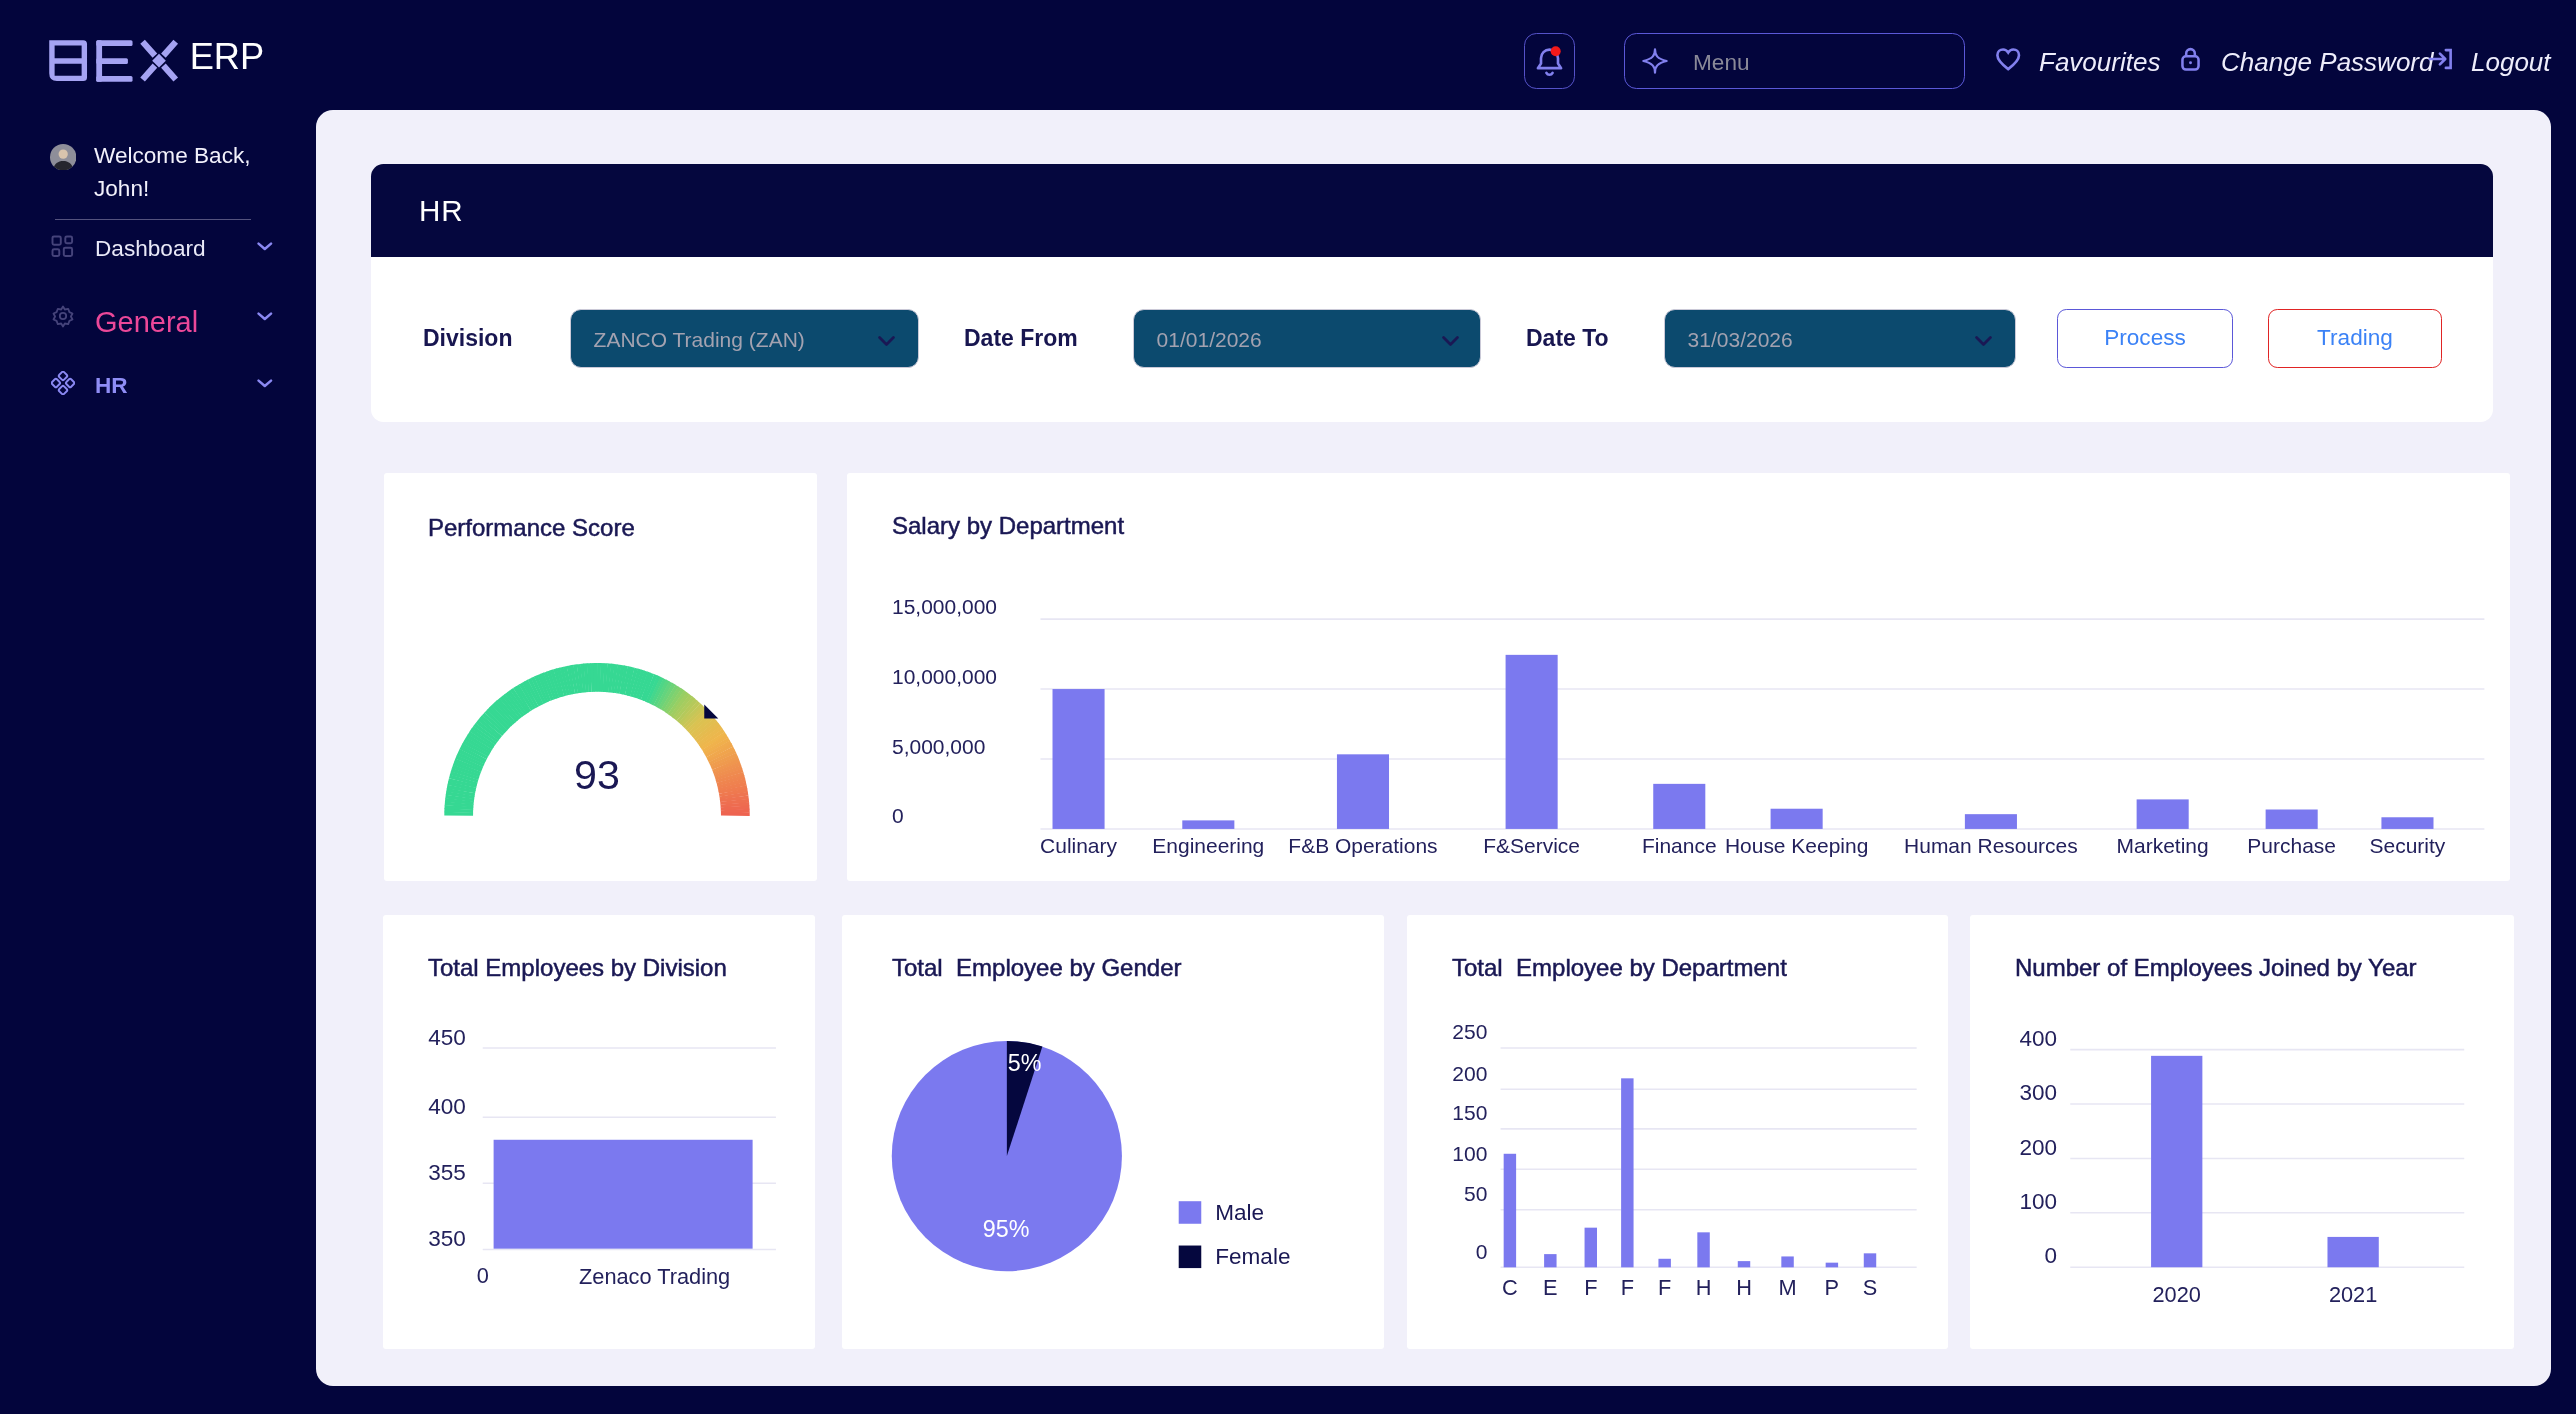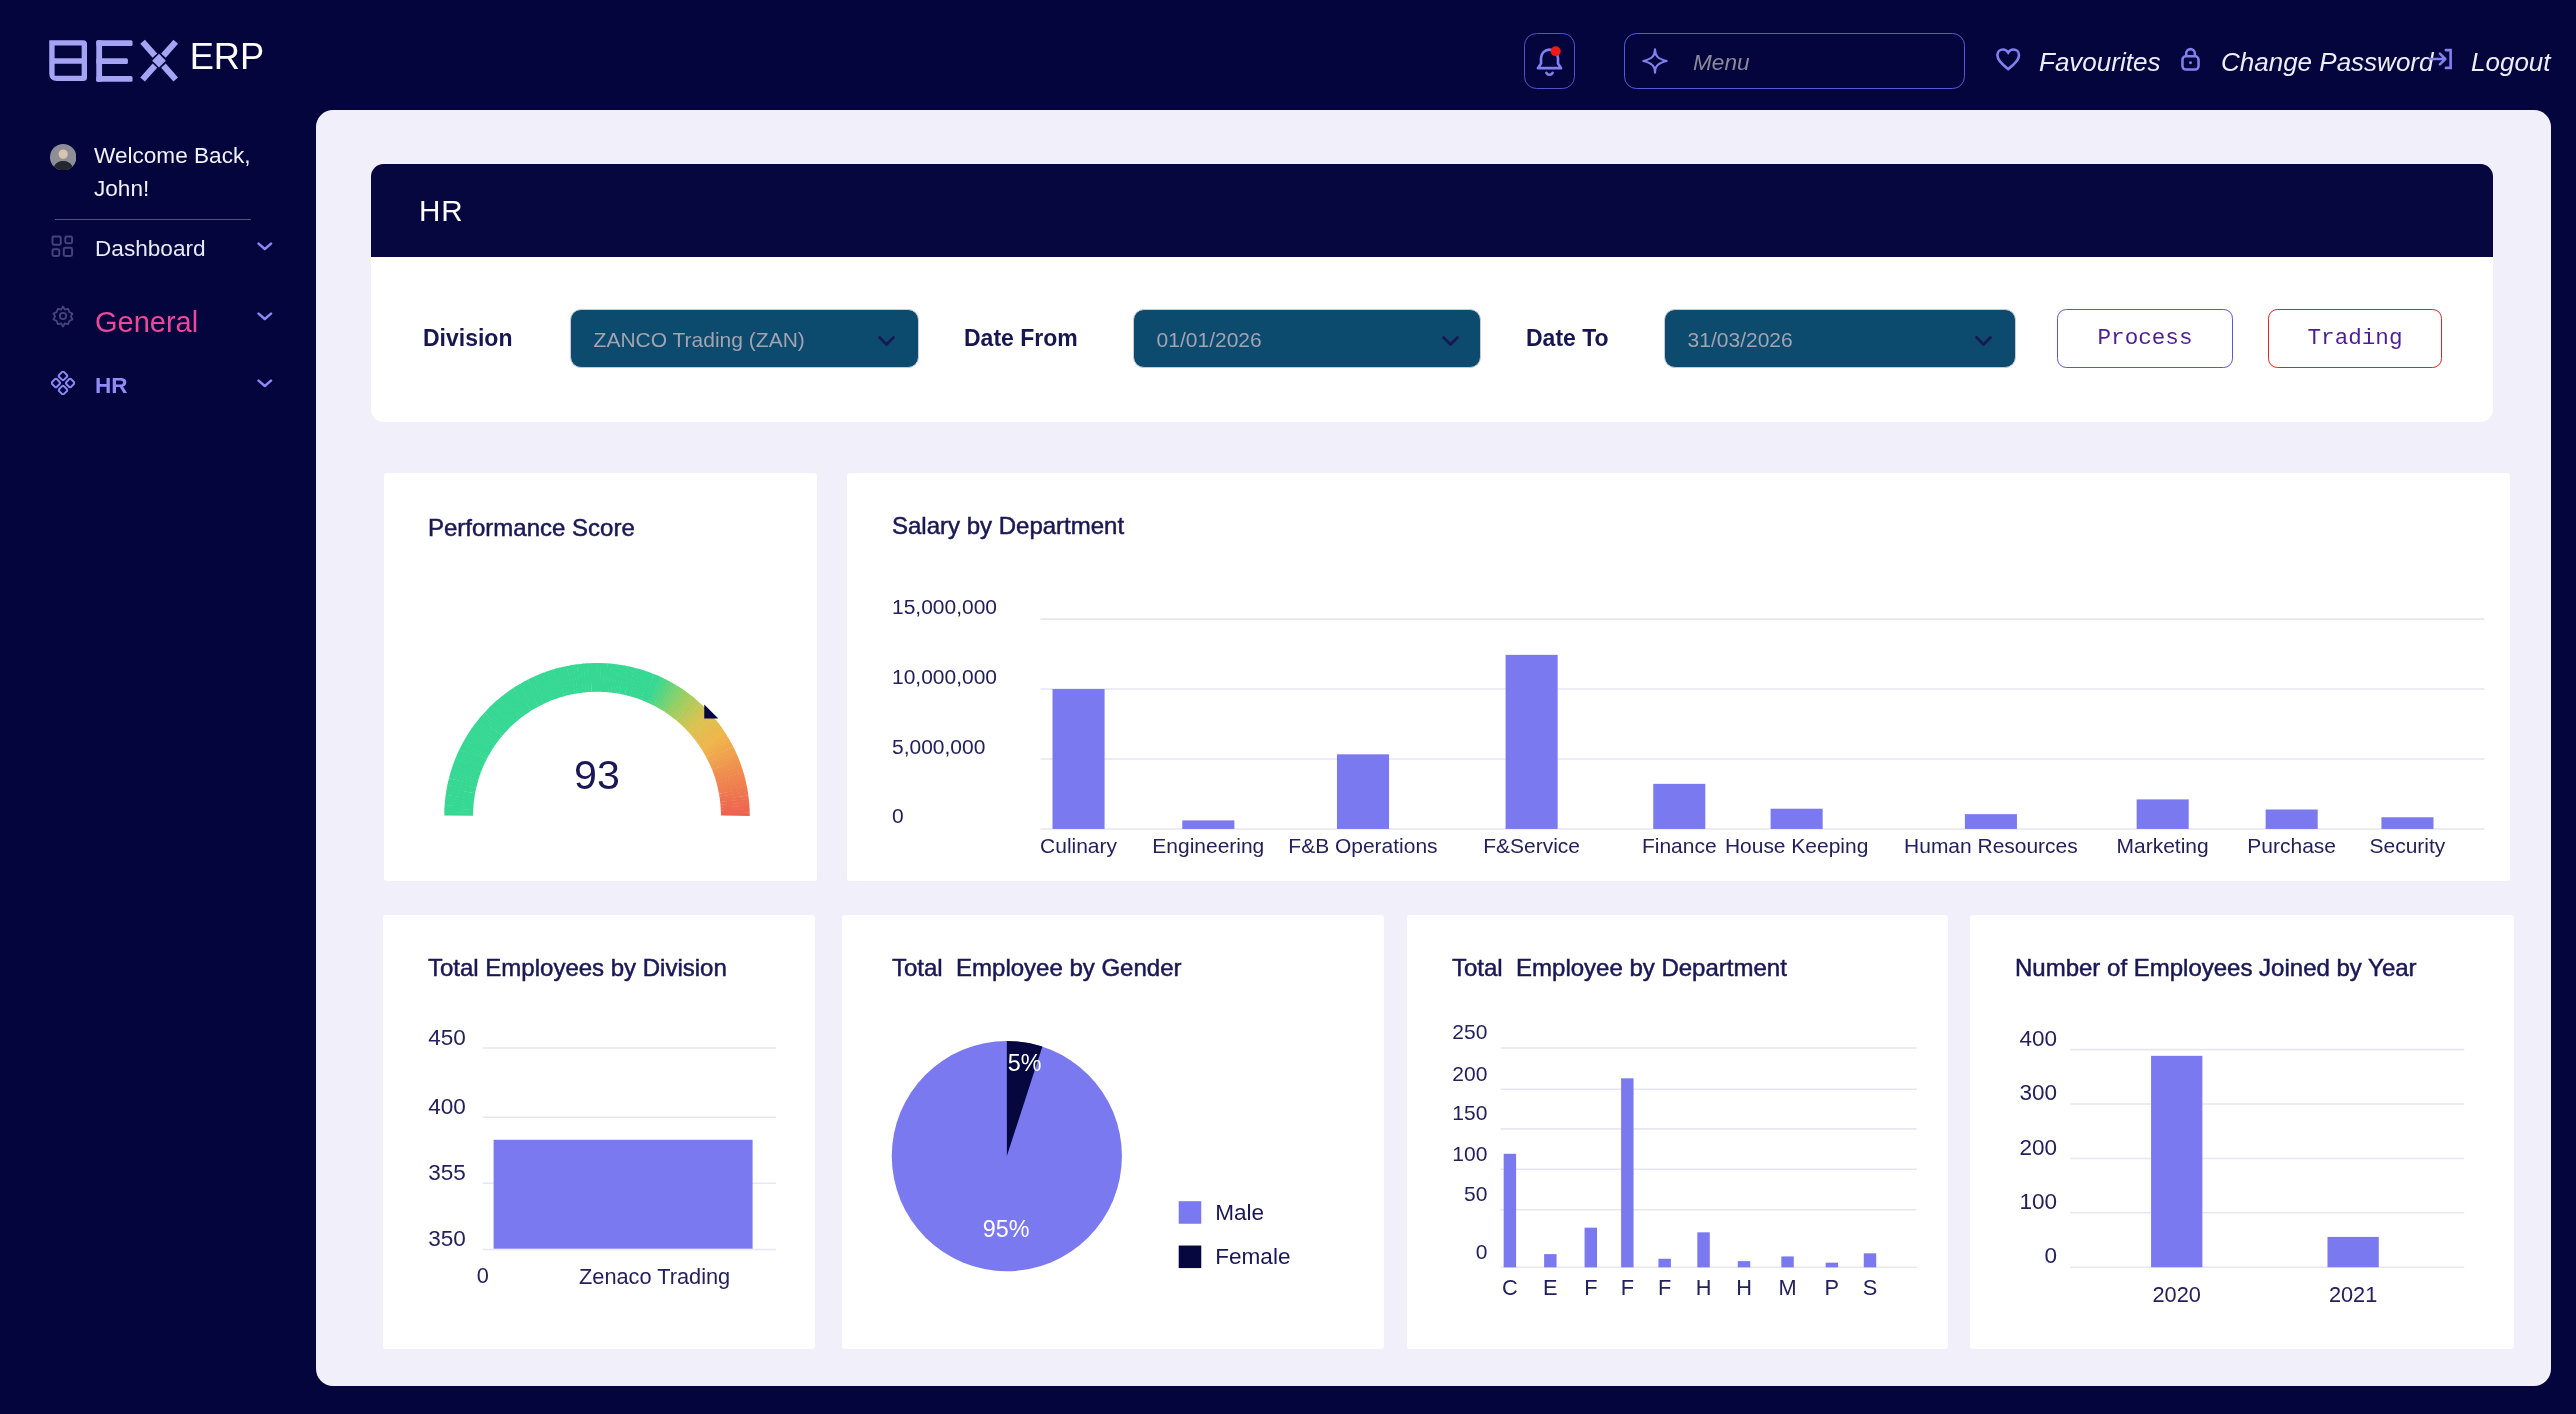--- a/index.html
+++ b/index.html
@@ -3,21 +3,21 @@
 * { margin:0; padding:0; box-sizing:border-box; }
 html,body { width:2576px; height:1414px; background:#03053c; font-family:"Liberation Sans", sans-serif; }
 #page { position:relative; width:2576px; height:1414px; background:#03053c; overflow:hidden; }
 .abs { position:absolute; }
 .card { position:absolute; background:#ffffff; border-radius:3px; }
 .ctitle { position:absolute; font-size:24px; color:#1a1854; white-space:nowrap; -webkit-text-stroke:0.5px; }
 .navtxt { position:absolute; font-size:26px; color:#eeedfb; white-space:nowrap;font-style:italic; }
 .flabel { position:absolute; font-size:23px; font-weight:bold; color:#181650; white-space:nowrap; }
 .seltxt { position:absolute; left:22.6px; top:18px; font-size:21px; color:#a3a2b0; white-space:nowrap; }
 .selbox { position:absolute; height:59px; border:1.6px solid #cac9d7; border-radius:11px; background:#0c4a6e; }
-.btn { position:absolute; height:59px; border-radius:9.3px; text-align:center; font-size:22.6px; color:#4c1d95; line-height:56px;font-family:Liberation Mono, monospace; }
+.btn { position:absolute; height:59px; border-radius:9.3px; text-align:center; font-size:22.6px; color:#3b82f6; line-height:56px; }
 svg { display:block; }
 text { font-family:"Liberation Sans", sans-serif; }
 </style></head>
 <body>
 <div id="page">
 
   <div class="abs" style="left:45px;top:34px;">
       <svg width="226" height="54" viewBox="0 0 290 70">
         <path fill-rule="evenodd" fill="#a5a3f3" d="M4 8 H48 Q53 8 53 13 V56 Q53 61 48 61 H14 Q4 61 4 51 Z M11 15 H46 V31.5 H11 Z M11 38.5 H46 V54 H11 Z"></path>
         <g fill="#a5a3f3">
@@ -42,21 +42,21 @@
 <circle cx="41" cy="22" r="6.5" fill="#f31919"></circle>
 </svg>
       </div>
   </div>
   <div class="abs" style="left:1624px;top:33px;width:341px;height:56px;border:1.6px solid #5b58d8;border-radius:12.4px;">
     <div class="abs" style="left:16.3px;top:13.2px;">
         <svg width="28" height="28" viewBox="0 0 36 36">
           <path d="M18 3 C18 11 21 15 33 18 C21 21 18 25 18 33 C18 25 15 21 3 18 C15 15 18 11 18 3 Z" fill="none" stroke="#8280ee" stroke-width="2.8" stroke-linejoin="round"></path>
         </svg>
       </div>
-    <span class="abs" style="left:68px;top:16.3px;font-size:22.6px;color:#8a8998;font-style:italic;">Menu</span>
+    <span class="abs" style="left:68px;top:16.3px;font-size:22.6px;color:#8a8998;">Menu</span>
   </div>
   <div class="abs" style="left:1995px;top:47px;">
       <svg width="26.4" height="25" viewBox="0 0 44 40">
         <path d="M22 36 C10 27 4 20 4 13 C4 7 8.5 3.4 13.5 3.4 C17 3.4 20 5.4 22 8.5 C24 5.4 27 3.4 30.5 3.4 C35.5 3.4 40 7 40 13 C40 20 34 27 22 36 Z" fill="none" stroke="#8280ee" stroke-width="4.4"></path>
       </svg>
     </div>
   <span class="navtxt" style="left:2039px;top:47px;">Favourites</span>
   <div class="abs" style="left:2179px;top:46px;">
       <svg width="23" height="26.4" viewBox="0 0 40 44">
 <rect x="6" y="17" width="28" height="23" rx="6" fill="none" stroke="#8280ee" stroke-width="4.4"></rect>

